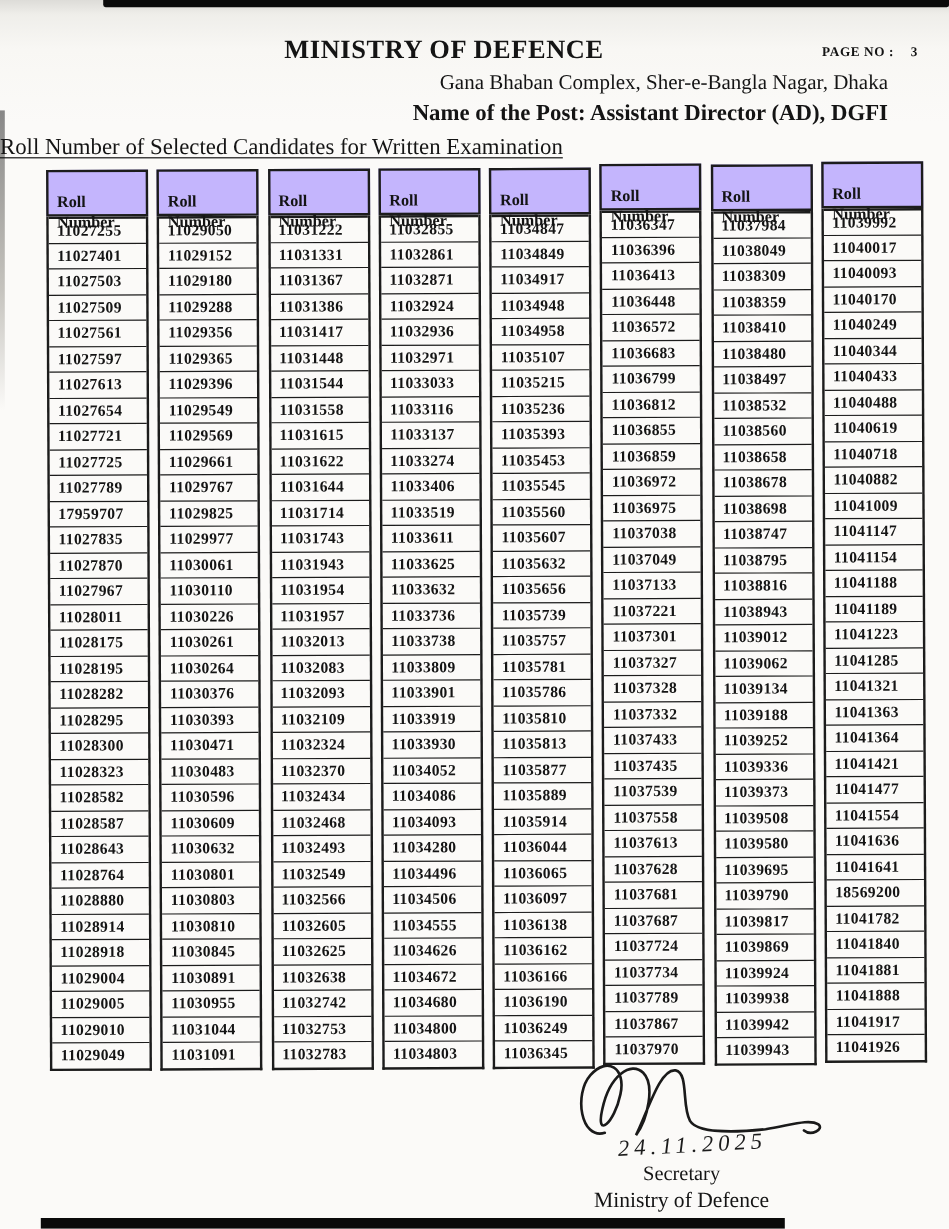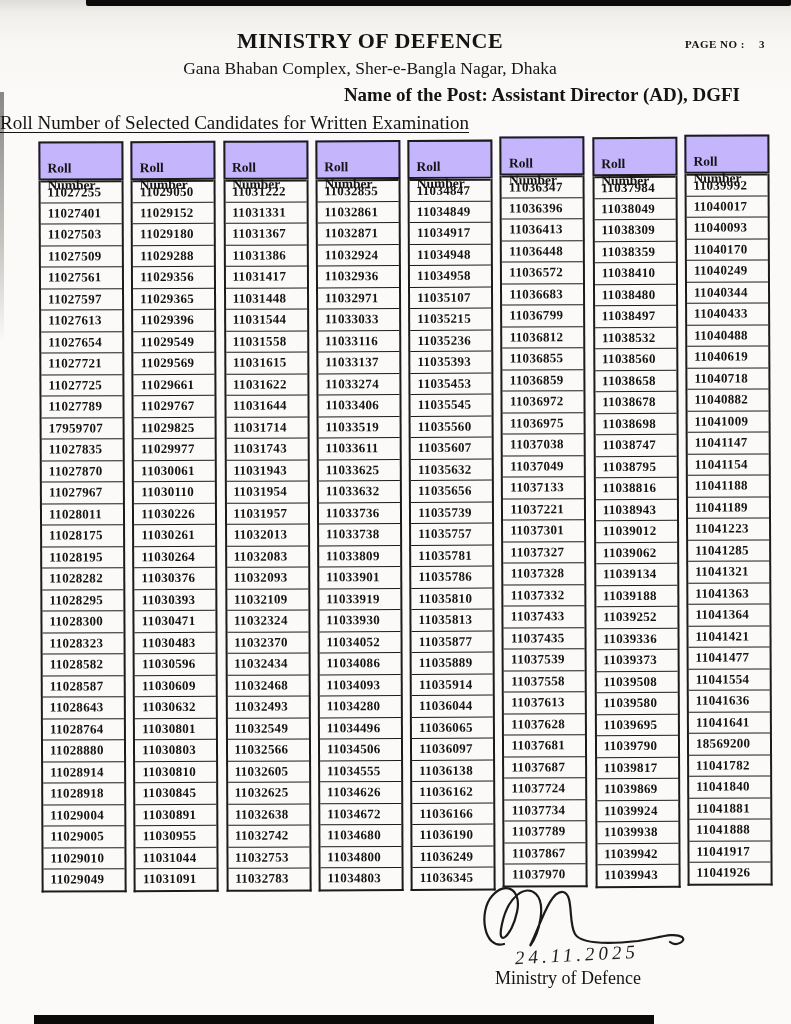--- a/index.html
+++ b/index.html
@@ -9,21 +9,21 @@
     font-family:"Liberation Serif","DejaVu Serif",serif;color:#141414;
   }
   .scan-bar-top{position:absolute;top:0;left:86px;right:0;height:6px;background:#0b0b0b;border-radius:0 0 2px 2px;}
   .scan-bar-bottom{position:absolute;bottom:0;left:34px;width:620px;height:9px;background:#0a0a0a;}
   .edge-sliver{position:absolute;left:0;top:92px;width:4px;height:250px;background:linear-gradient(180deg,#2a2a2a,#9a978f 60%,transparent);opacity:.55;}
 
   .page-no{position:absolute;top:38px;right:26px;font-weight:bold;font-size:11px;letter-spacing:.5px;}
   .page-no .num{margin-left:14px;}
 
   .title{position:absolute;top:28px;left:0;width:740px;text-align:center;font-size:22px;font-weight:bold;letter-spacing:.5px;}
-  .address{position:absolute;top:58px;left:0;width:740px;text-align:center;font-size:17.5px;}
+  .address{position:absolute;top:58px;left:0;width:740px;text-align:right;font-size:17.5px;}
   .post{position:absolute;top:84px;left:0;width:740px;text-align:right;font-size:19px;font-weight:bold;}
   .subtitle{position:absolutes;position:absolute;top:112px;left:0;width:740px;text-align:left;font-size:19px;text-decoration:underline;text-underline-offset:3px;}
 
   .roll-table{
     position:absolute;top:140px;left:40px;width:731px;
     display:flex;justify-content:space-between;align-items:flex-start;
     transform:rotate(-0.25deg);
   }
   .col{width:85px;box-sizing:border-box;}
   .col:nth-child(6){margin-top:-3px;}
@@ -370,17 +370,18 @@
         <div class="cell">11041926</div>
       </div>
     </div>
   </div>
 
 <div class="footer">
   <svg class="sig" width="235" height="72" viewBox="0 0 235 72">
     <path d="M34,60 C14,66 8,28 22,12 C36,-4 52,6 47,28 C42,52 26,66 32,40 C38,12 56,0 66,10 C76,20 70,48 60,62 C70,42 80,6 93,8 C104,10 98,38 105,50 C111,60 140,60 168,57 C188,54 204,48 212,53 C217,57 206,63 200,58" fill="none" stroke="#1a1a1a" stroke-width="2.2" stroke-linecap="round"></path>
   </svg>
   <div class="sig-date">24.11.2025</div>
+  <div class="sig-role">Secretary</div>
   <div class="sig-org">Ministry of Defence</div>
 
 </div>
 
 <div class="scan-bar-bottom"></div>
 
 </body></html>

